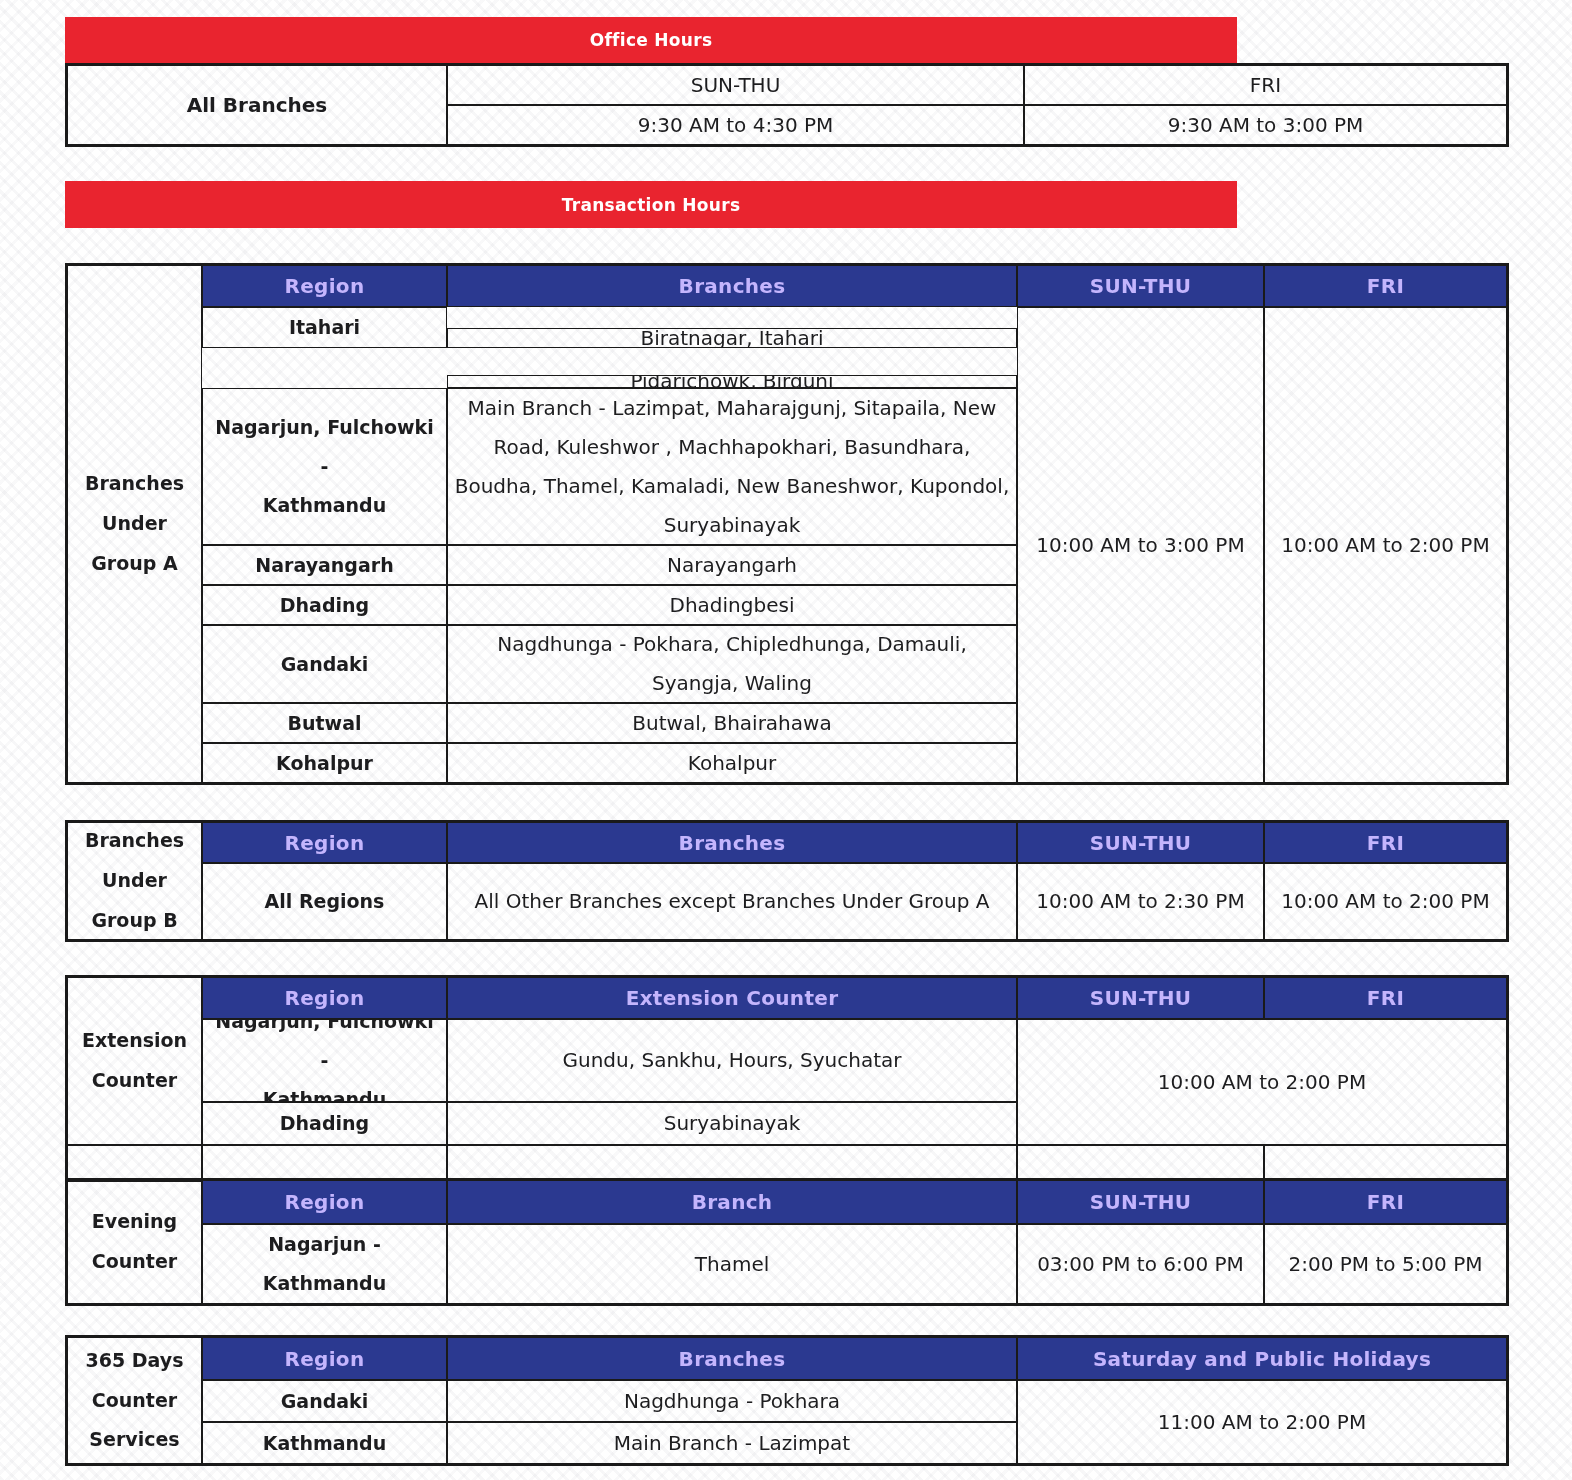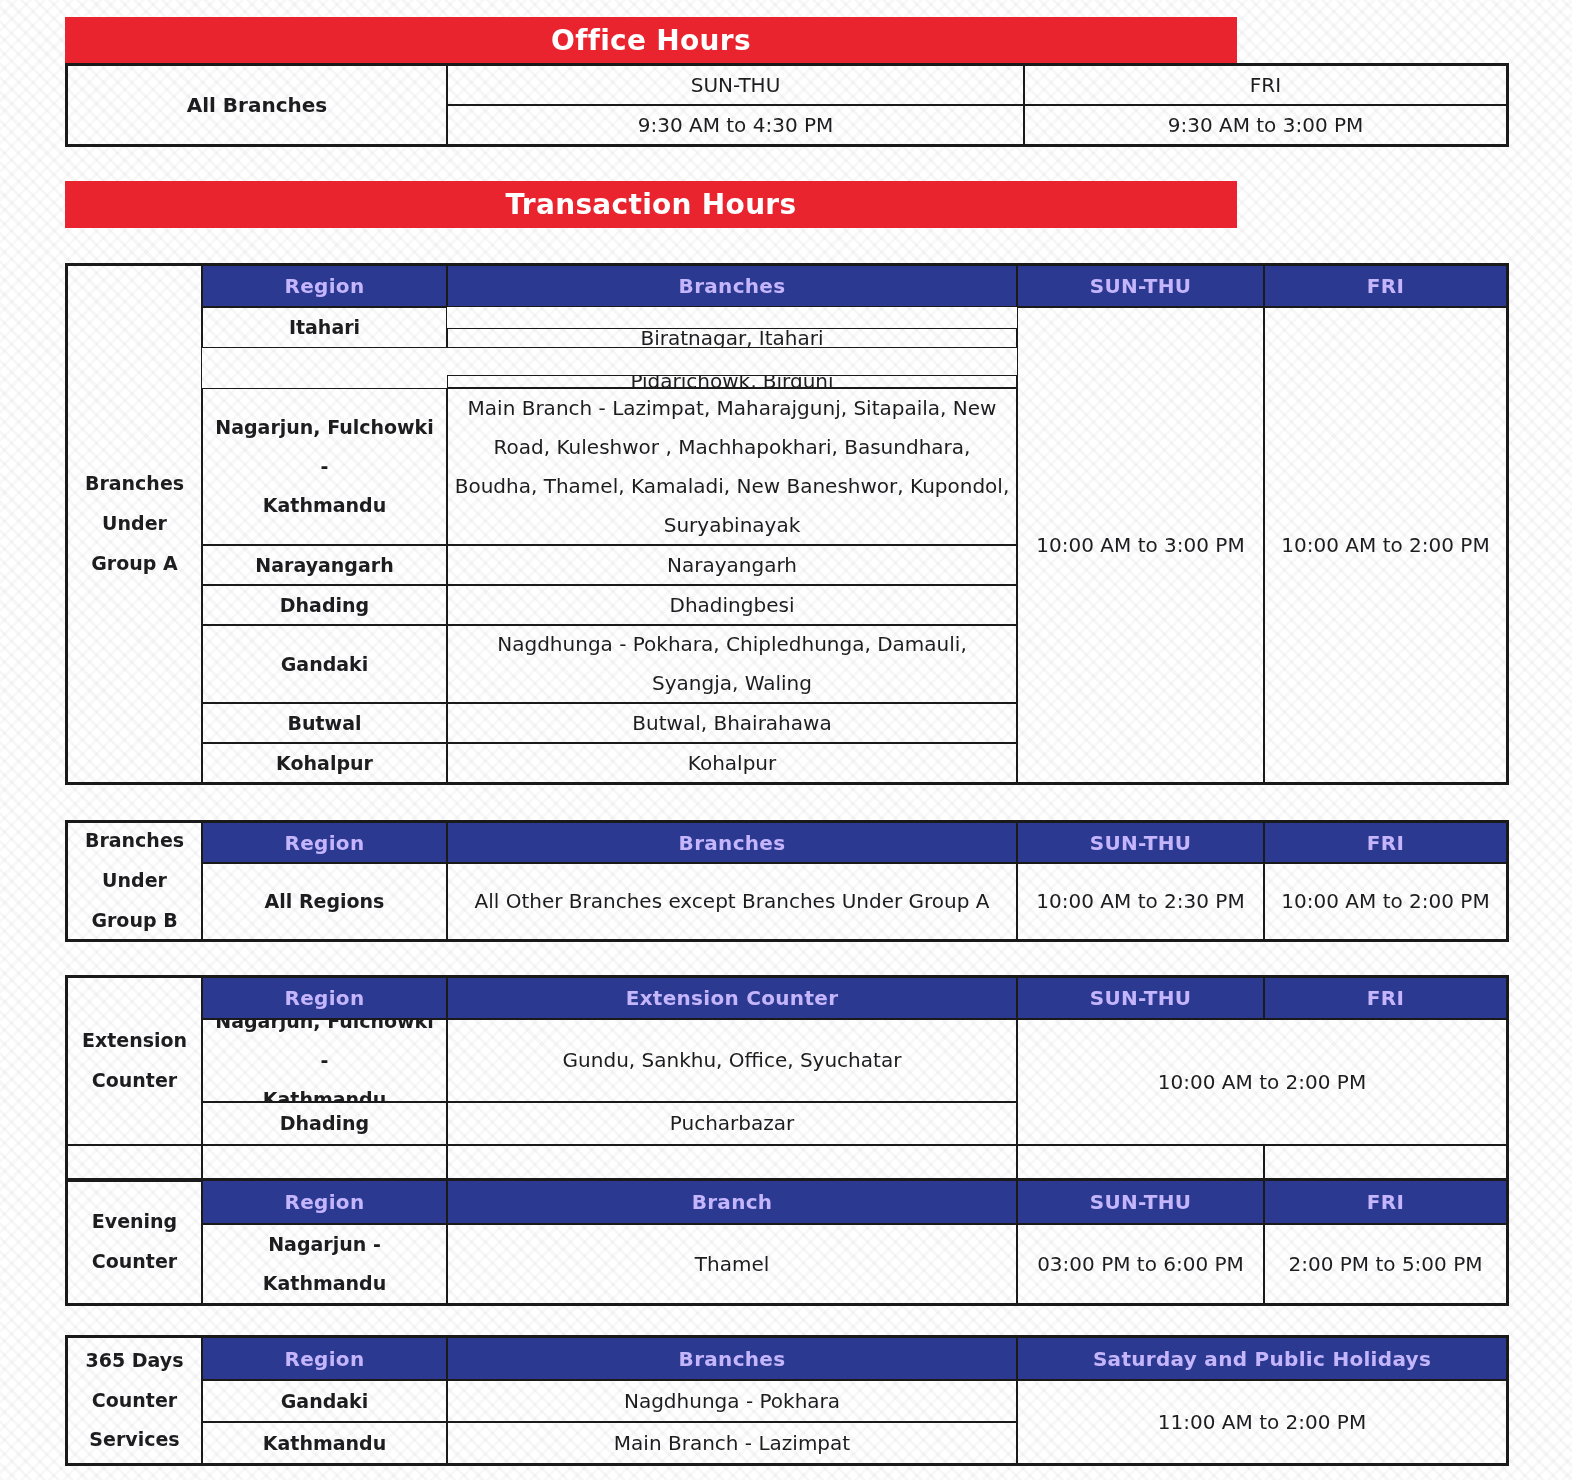--- a/index.html
+++ b/index.html
@@ -21,21 +21,21 @@
       #ffffff;
     overflow: hidden;
   }
   .banner {
     position: absolute;
     left: 65px;
     width: 1172px;
     background: var(--red);
     color: #ffffff;
     font-weight: 700;
-    font-size: 28px;
+    font-size: 17px;
     letter-spacing: 0.3px;
     display: flex;
     align-items: center;
     justify-content: center;
   }
   .tbl {
     position: absolute;
     left: 65px;
     display: grid;
     border: 2px solid var(--border);
@@ -135,23 +135,23 @@
 
 <div class="tbl" style="top:975px; grid-template-columns:135px 245px 570px 247px 243px; grid-template-rows:42px 83px 43px 35px;">
   <div class="cell label" style="grid-area:1/1/4/2;">Extension
 Counter</div>
   <div class="cell th" style="grid-area:1/2/2/3;">Region</div>
   <div class="cell th" style="grid-area:1/3/2/4;">Extension Counter</div>
   <div class="cell th" style="grid-area:1/4/2/5;">SUN-THU</div>
   <div class="cell th" style="grid-area:1/5/2/6;">FRI</div>
   <div class="cell region" style="grid-area:2/2/3/3;">Nagarjun, Fulchowki -
 Kathmandu</div>
-  <div class="cell branches" style="grid-area:2/3/3/4;">Gundu, Sankhu, Office, Syuchatar</div>
+  <div class="cell branches" style="grid-area:2/3/3/4;">Gundu, Sankhu, Hours, Syuchatar</div>
   <div class="cell region" style="grid-area:3/2/4/3;">Dhading</div>
-  <div class="cell branches" style="grid-area:3/3/4/4;">Pucharbazar</div>
+  <div class="cell branches" style="grid-area:3/3/4/4;">Suryabinayak</div>
   <div class="cell time" style="grid-area:2/4/4/6;">10:00 AM to 2:00 PM</div>
   <div class="cell" style="grid-area:4/1/5/2;"></div>
   <div class="cell" style="grid-area:4/2/5/3;"></div>
   <div class="cell" style="grid-area:4/3/5/4;"></div>
   <div class="cell" style="grid-area:4/4/5/5;"></div>
   <div class="cell" style="grid-area:4/5/5/6;"></div>
 </div>
 
 <div class="tbl" style="top:1178px; grid-template-columns:135px 245px 570px 247px 243px; grid-template-rows:44px 80px;">
   <div class="cell label" style="grid-area:1/1/3/2;">Evening

